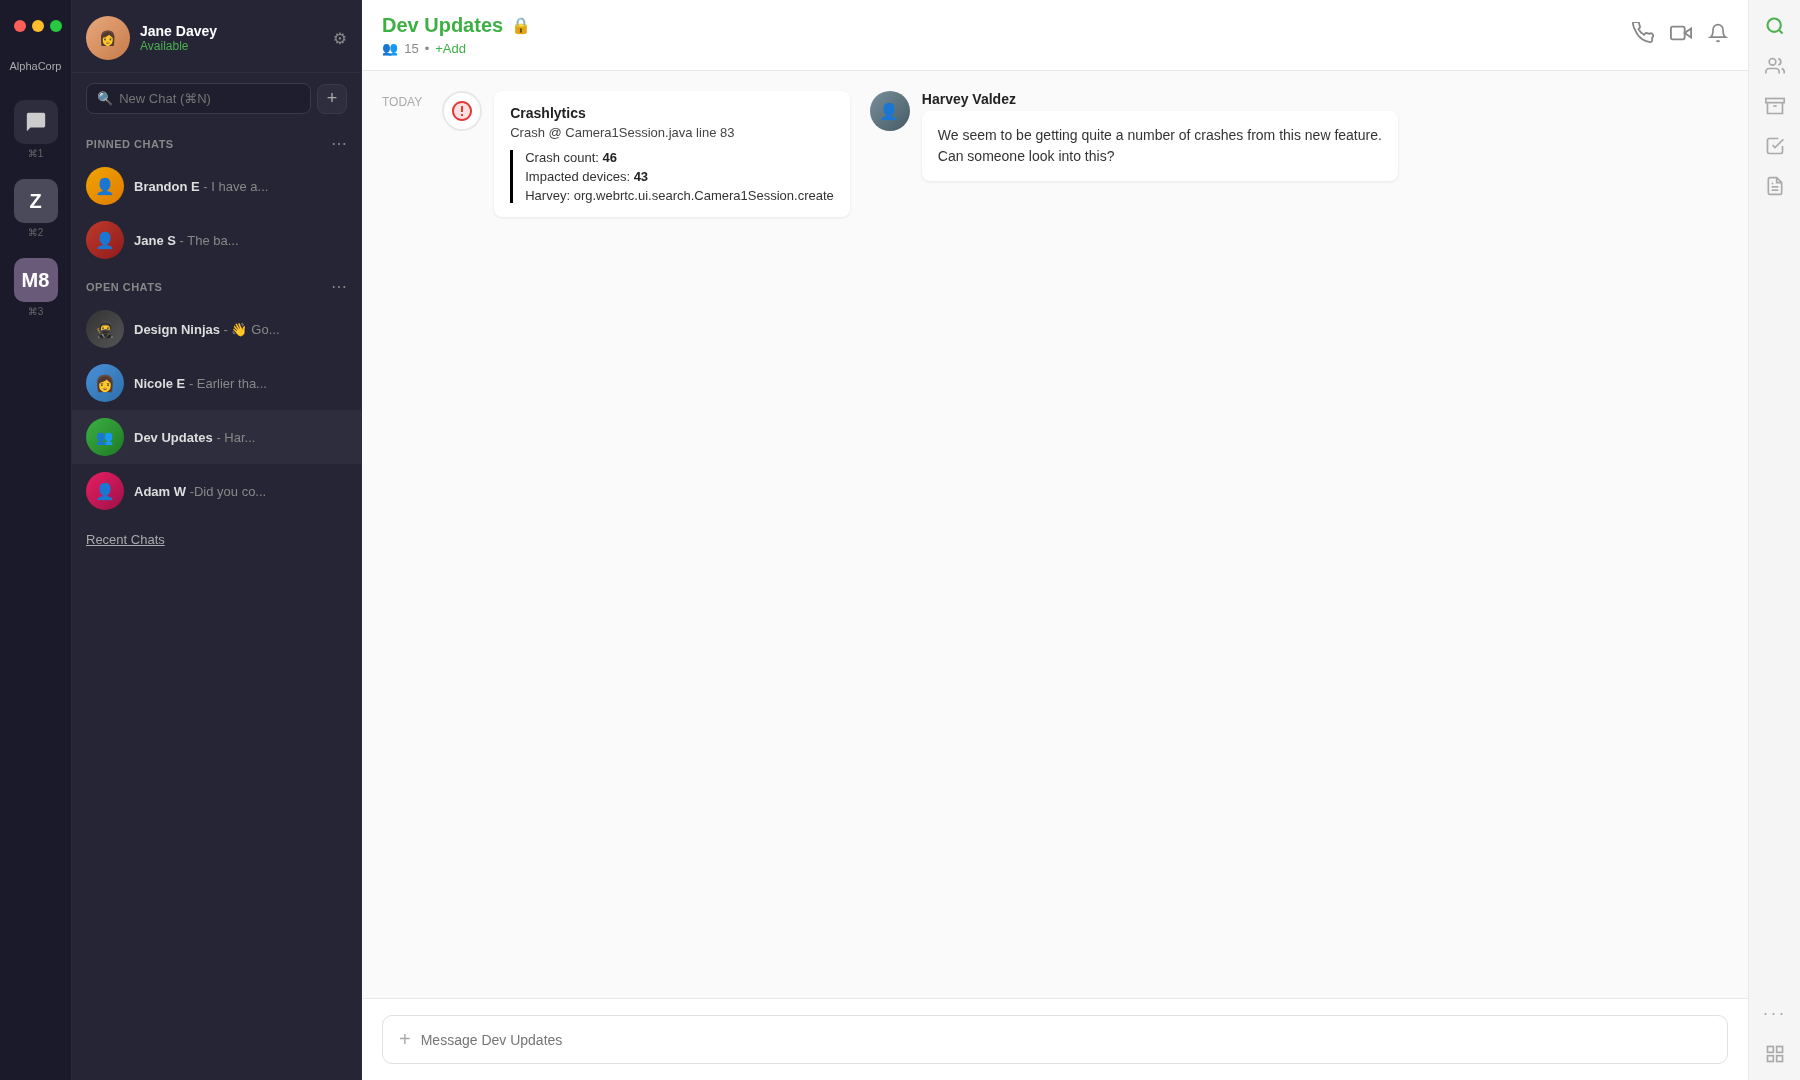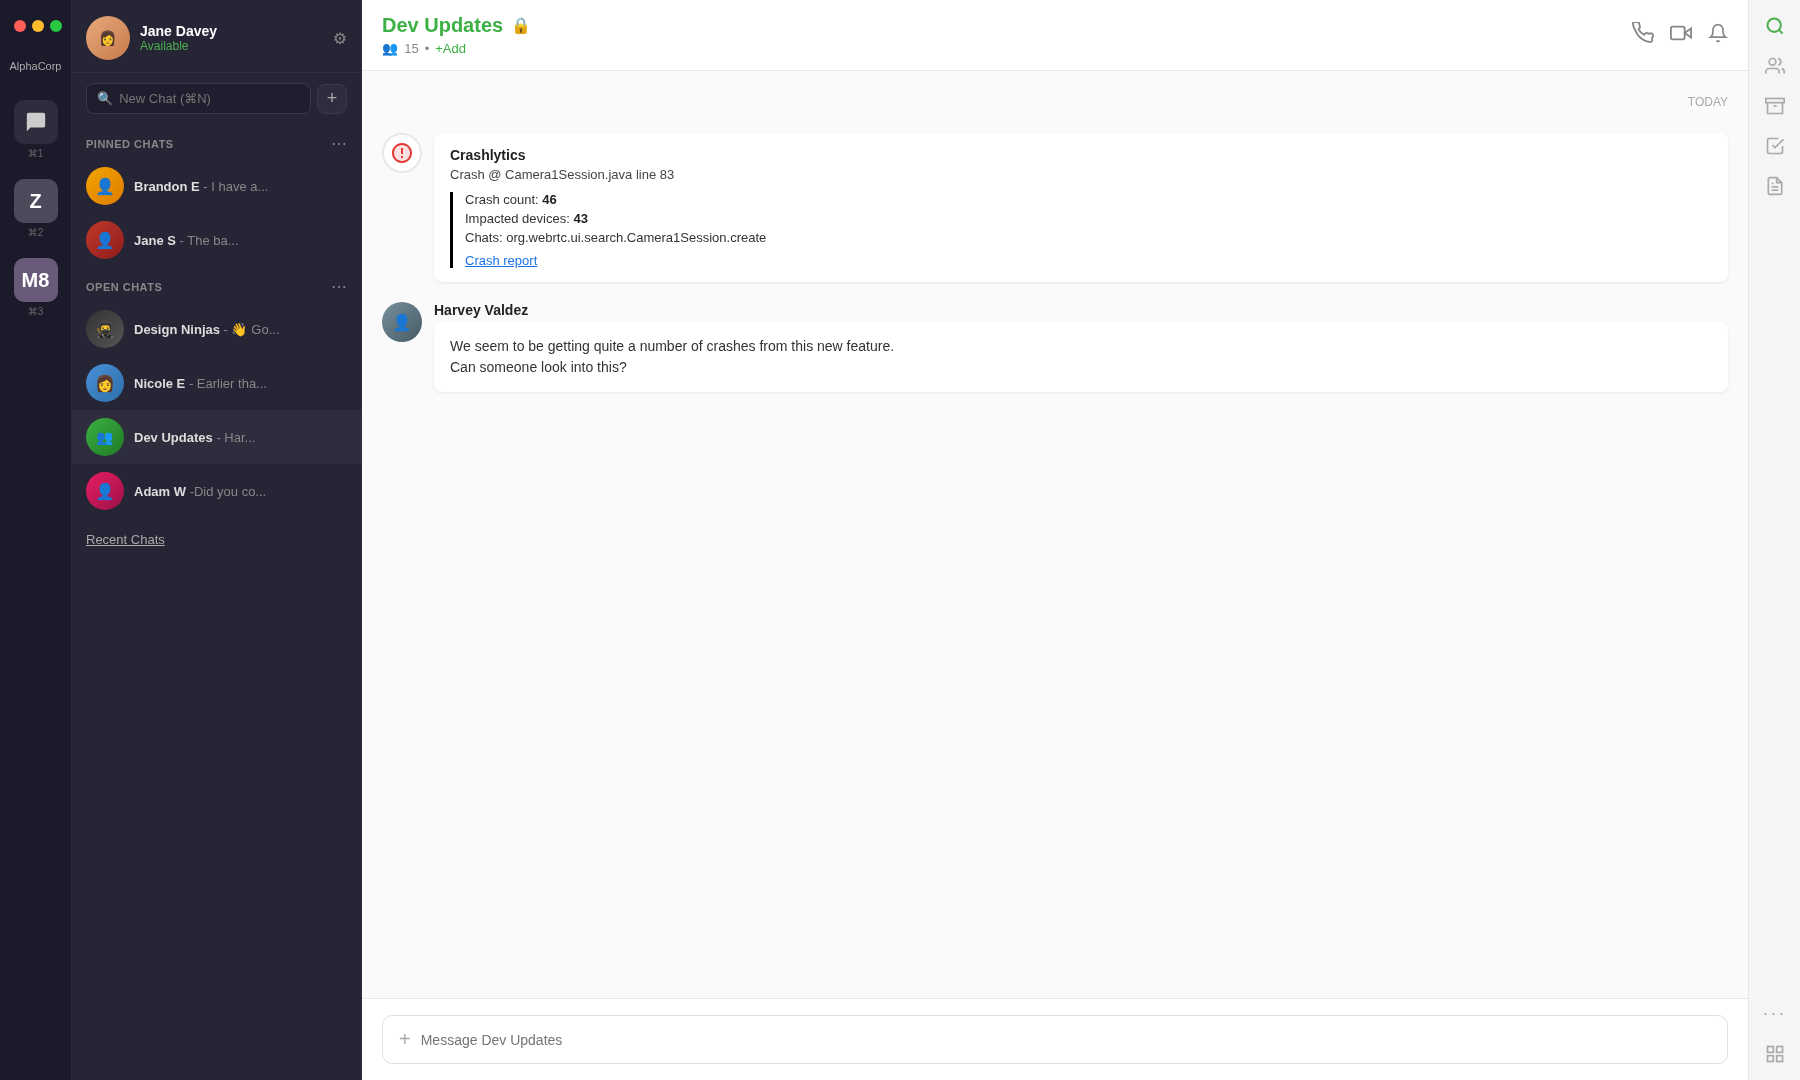--- a/index.html
+++ b/index.html
@@ -200,21 +200,21 @@
 
     .header-actions { display: flex; gap: 16px; align-items: center; }
     .header-btn { color: #888; font-size: 20px; cursor: pointer; }
 
     .messages-area {
       flex: 1;
       overflow-y: auto;
       padding: 20px;
       background: #fafafa;
       display: flex;
-      flex-direction: column;
+      flex-direction: row;
       gap: 20px;
     }
     .date-divider {
       text-align: right;
       color: #aaa;
       font-size: 12px;
       padding: 4px 0;
     }
 
     .message-row {
@@ -526,23 +526,22 @@
           <div class="crash-title">Crashlytics</div>
           <div class="crash-subtitle">Crash @ Camera1Session.java line 83</div>
           <div class="crash-details">
             <div class="crash-detail-line">
               <span>Crash count:</span> <strong>46</strong>
             </div>
             <div class="crash-detail-line">
               <span>Impacted devices:</span> <strong>43</strong>
             </div>
             <div class="crash-detail-line">
-              <span>Chats:</span> <span>org.webrtc.ui.search.Camera1Session.create</span>
+              <span>Harvey:</span> <span>org.webrtc.ui.search.Camera1Session.create</span>
             </div>
-            <a class="crash-link">Crash report</a>
           </div>
         </div>
       </div>
     </div>
 
     <div class="message-row">
       <div class="msg-avatar av-harvey">👤</div>
       <div class="msg-content">
         <div class="msg-sender">Harvey Valdez</div>
         <div class="msg-bubble">

